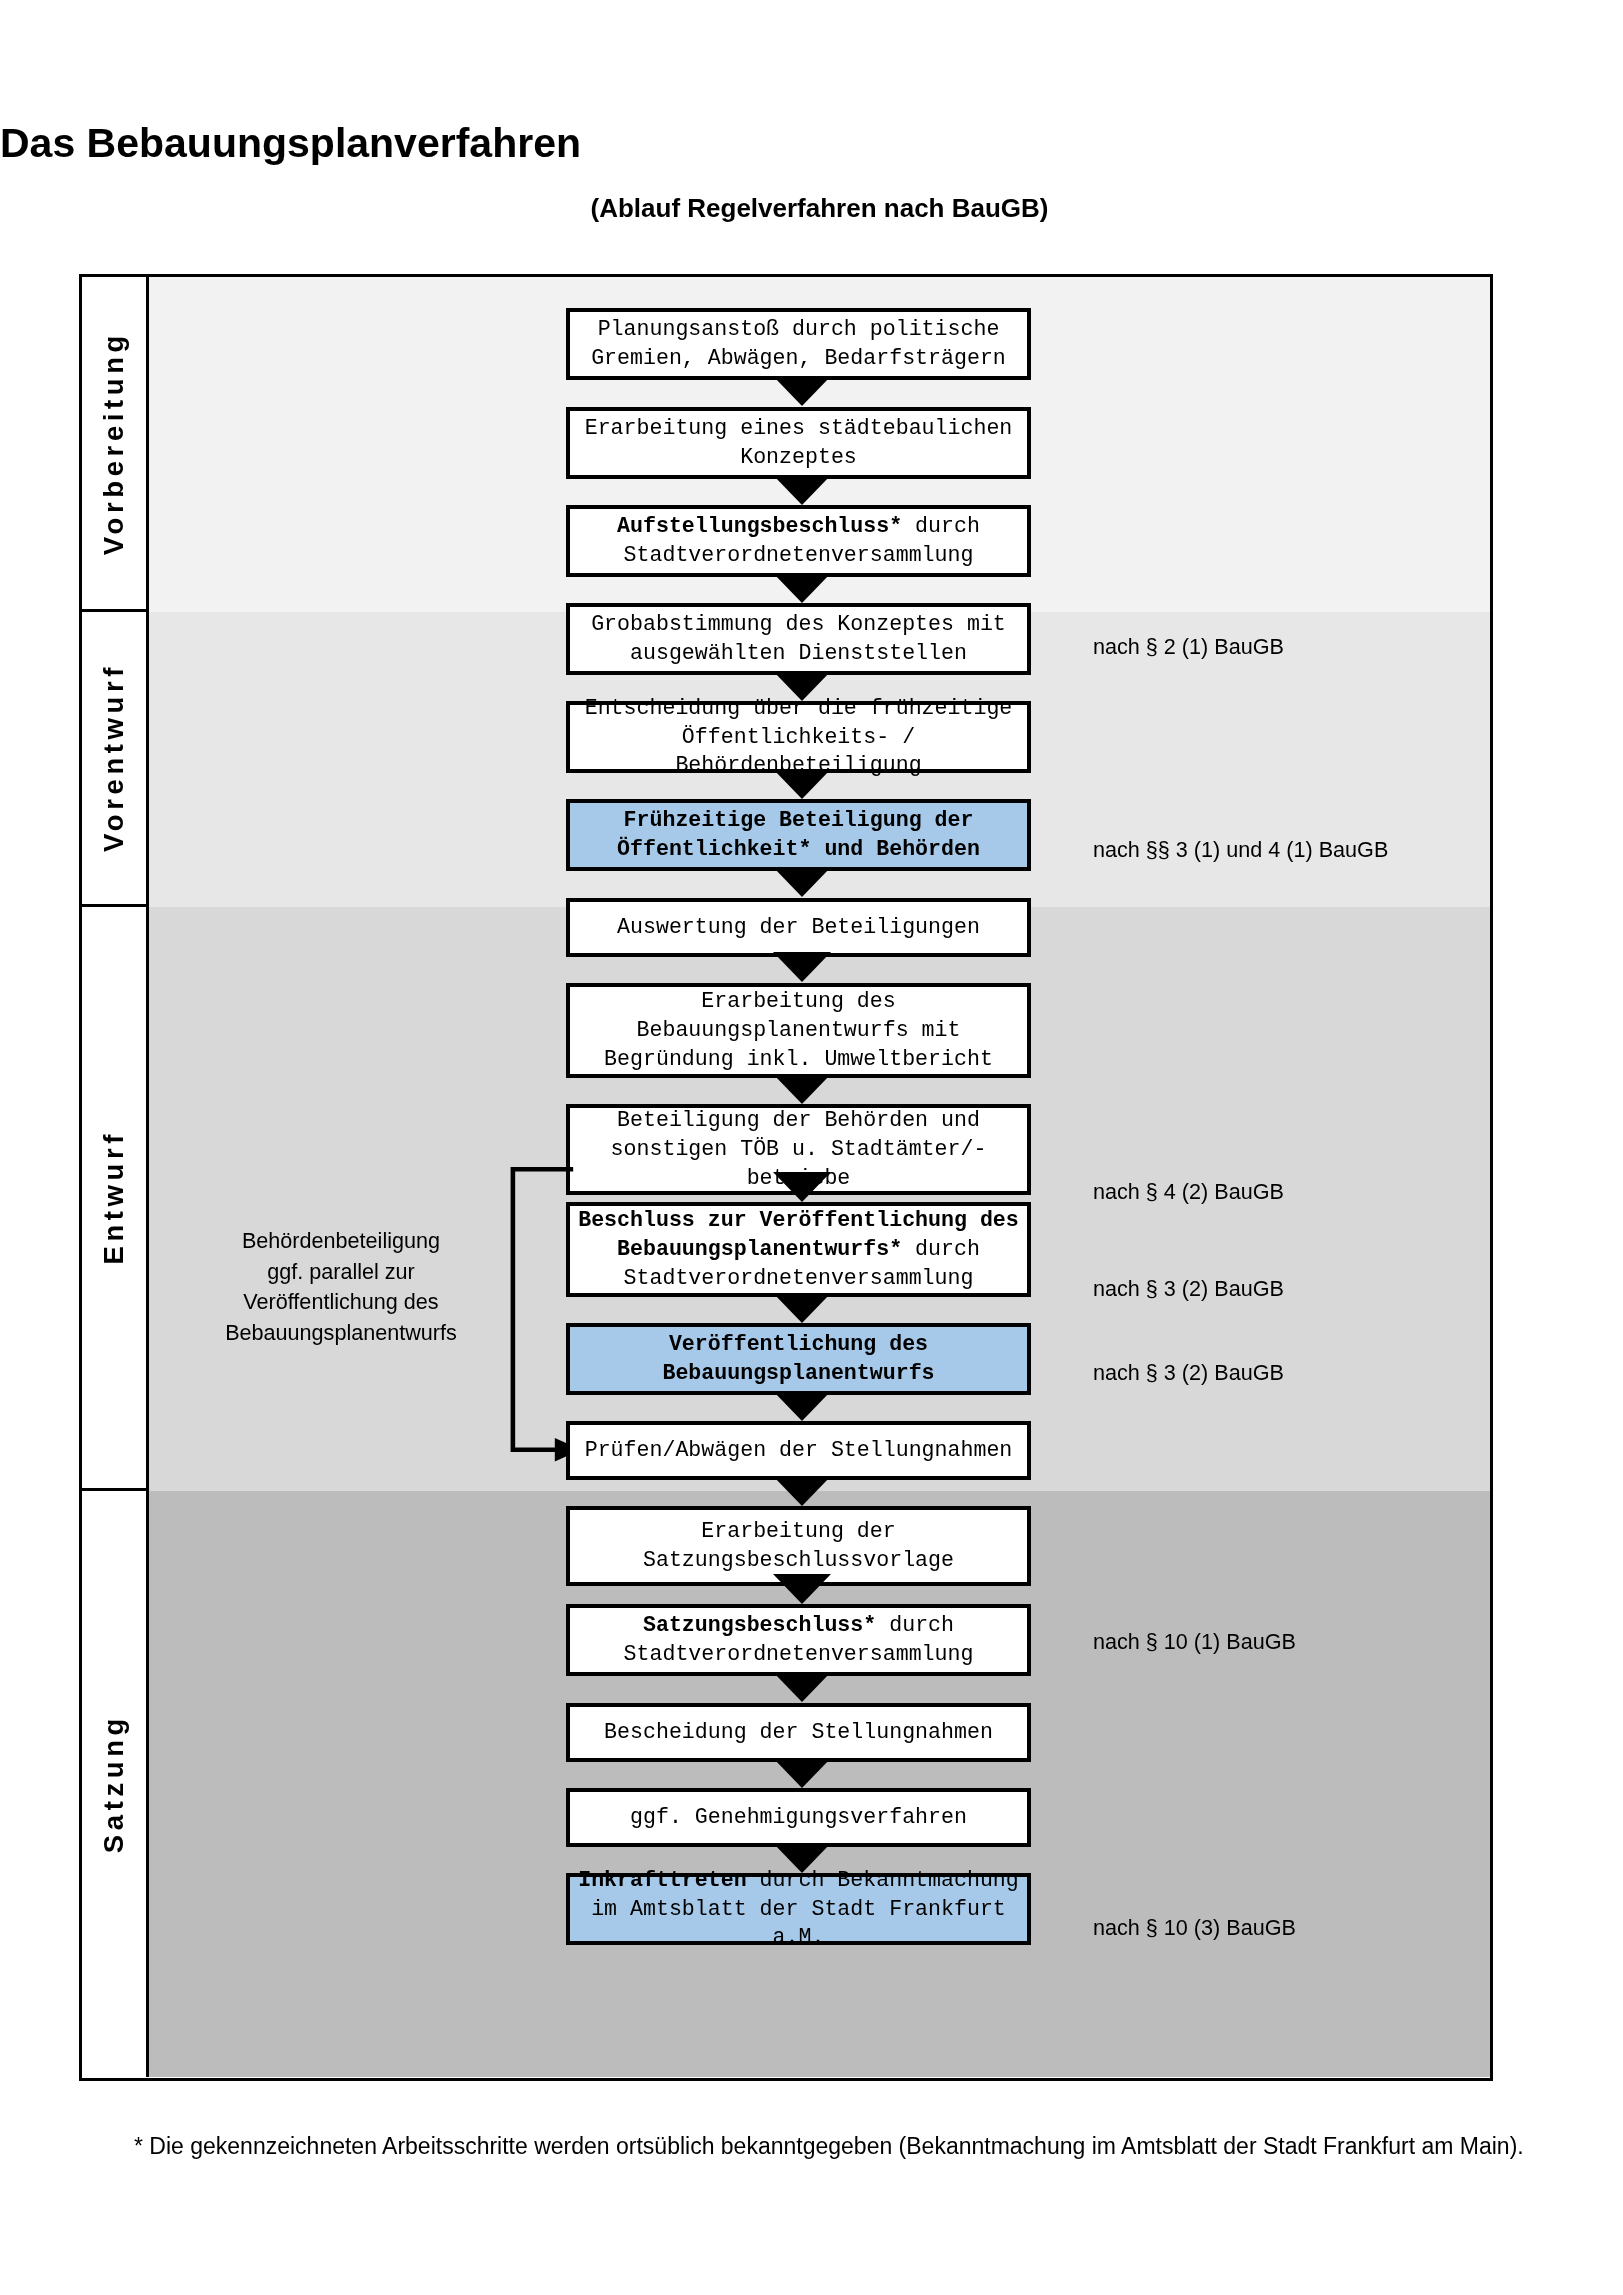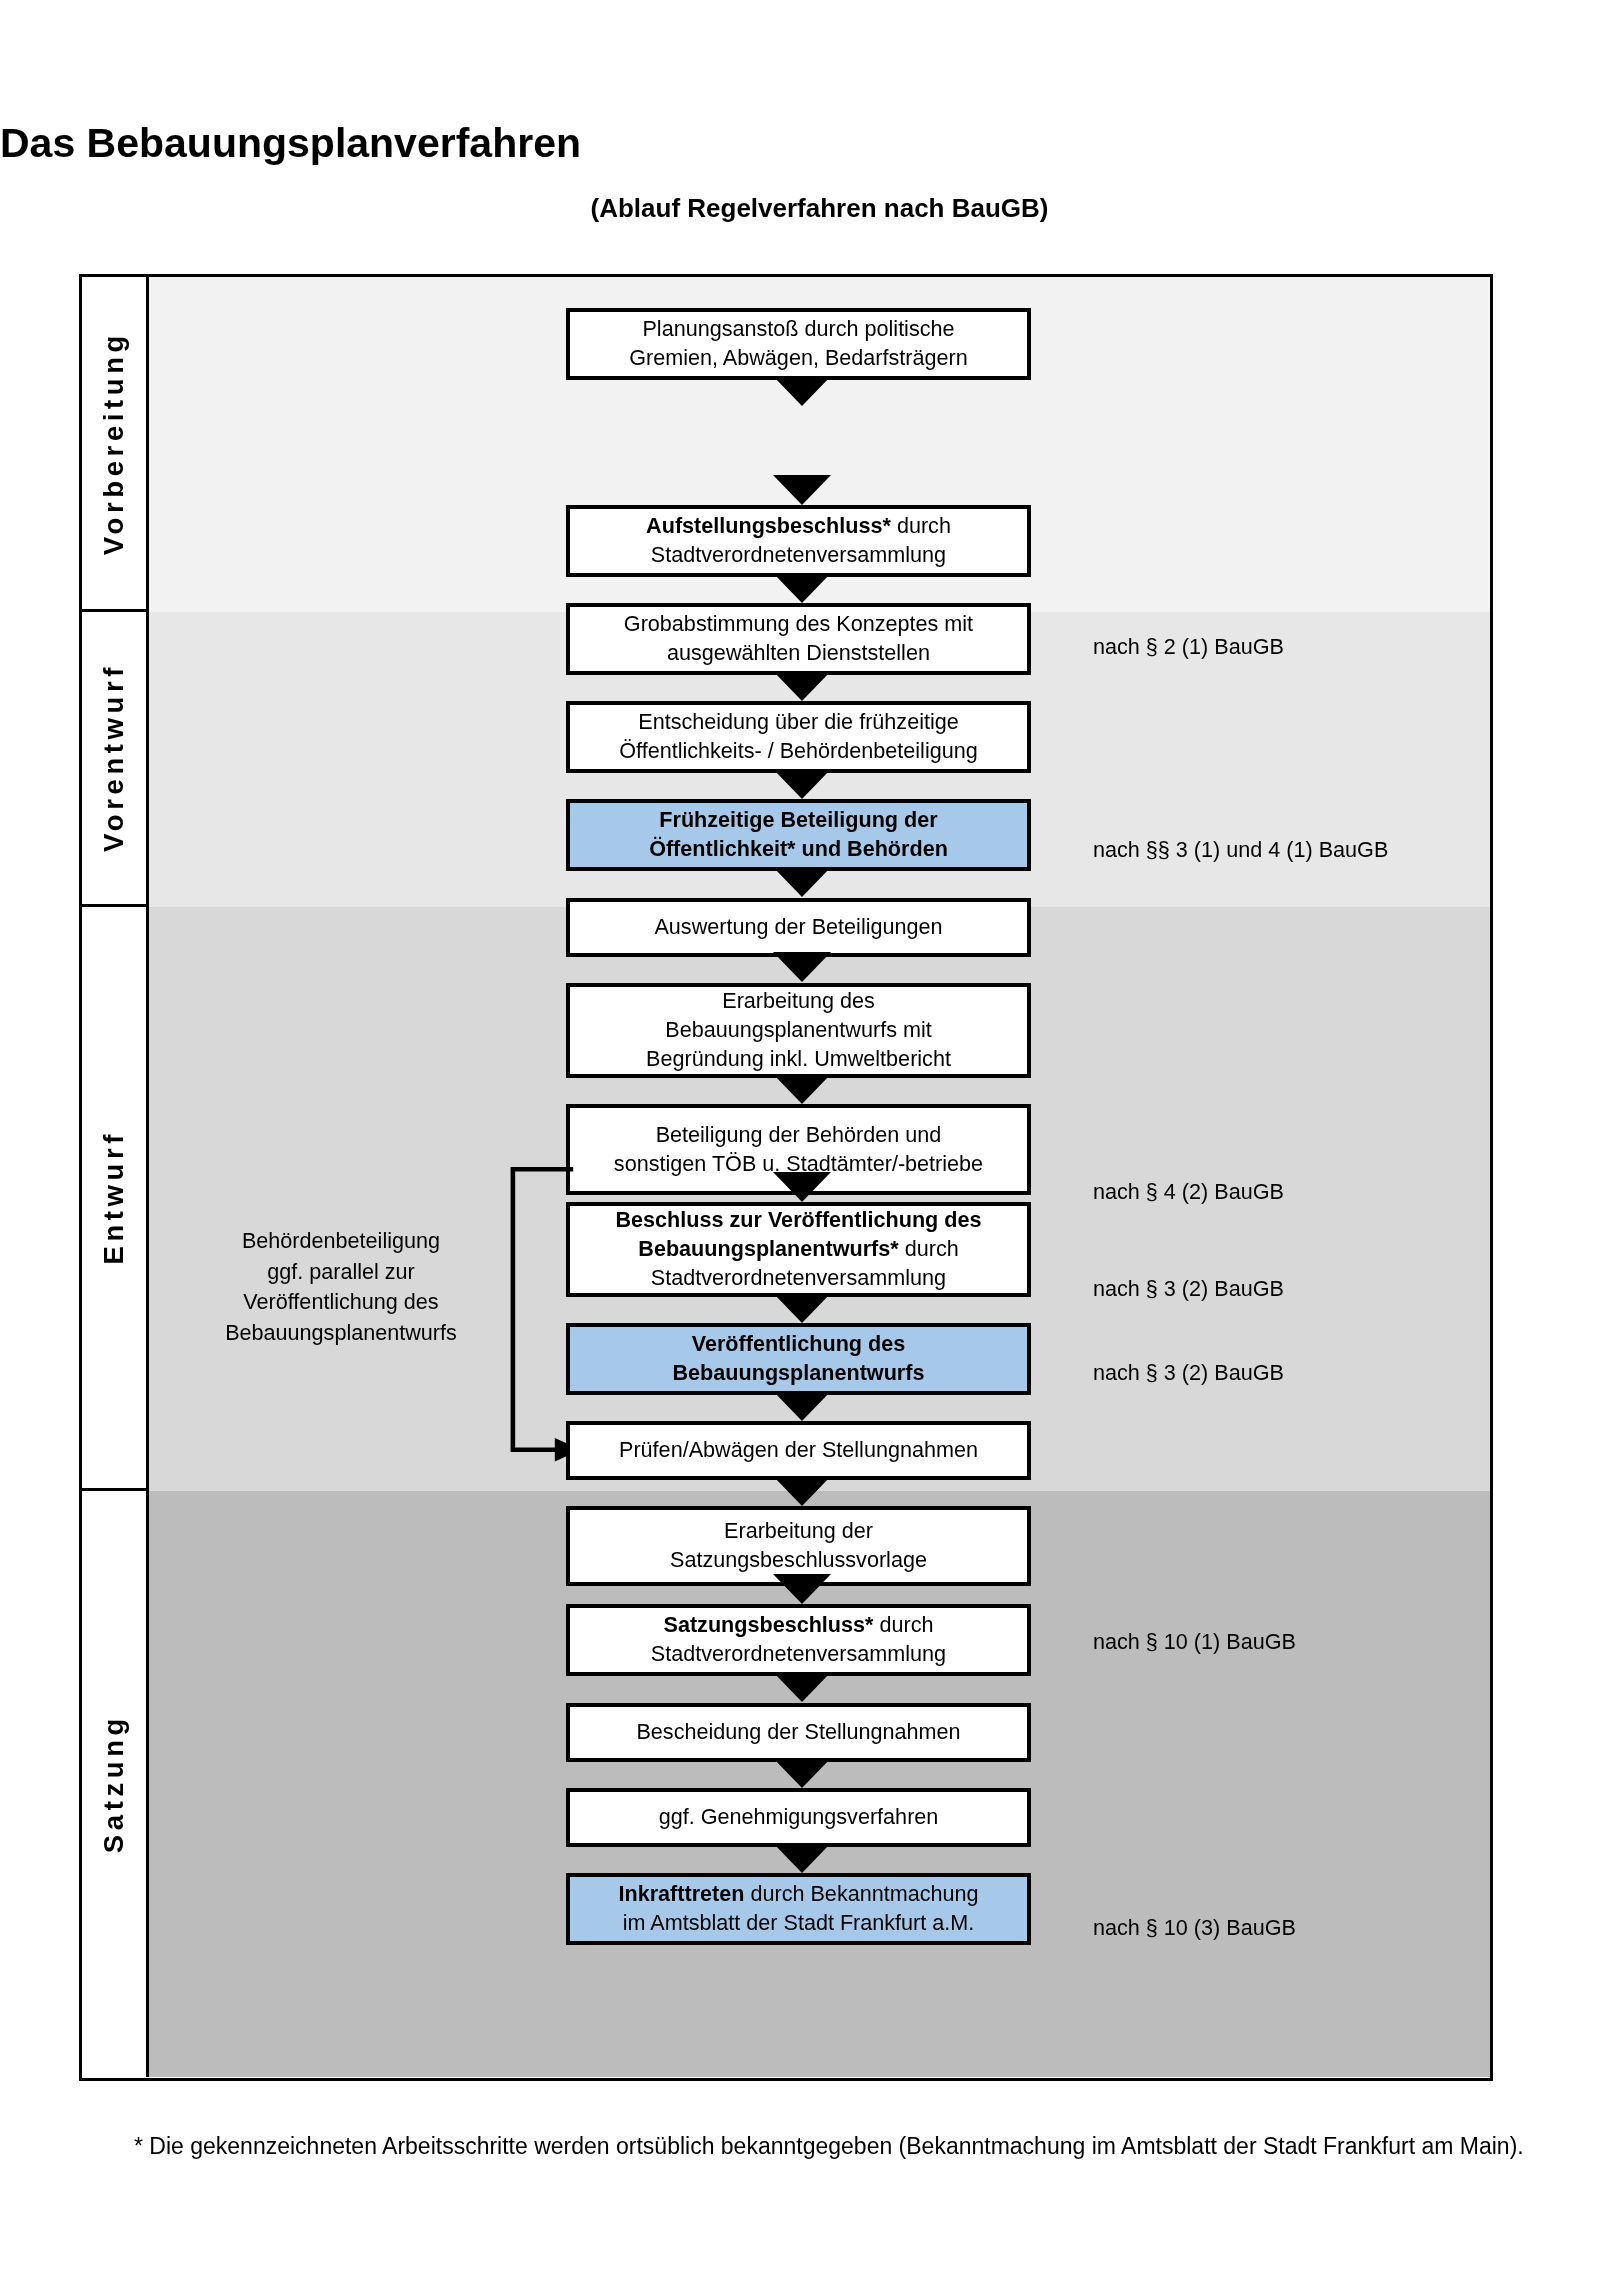--- a/index.html
+++ b/index.html
@@ -101,21 +101,21 @@
     display: flex;
     align-items: center;
     justify-content: center;
     text-align: center;
     font-size: 21.6px;
     line-height: 1.34;
     padding: 2.6px 6.5px;
   }
   .node.blue { background: #a6c9e9; }
   .node .b { font-weight: bold; }
-  .node .txt { display: block; width: 100%; }
+  .node .txt { display: block; width: 100%; font-family: Liberation Mono, monospace; }
 
   
   .arrow-down {
     position: absolute;
     left: 691px;
     width: 0;
     height: 0;
     border-left: 29px solid transparent;
     border-right: 29px solid transparent;
     border-top: 30px solid #000000;
@@ -189,20 +189,26 @@
   </div>
 
   <div class="node" style="top:31px;height:72px;">
     <span class="txt">
       <span>Planungsanstoß durch politische</span><br>
       <span>Gremien, Abwägen, Bedarfsträgern</span>
     </span>
   </div>
   <div class="arrow-down" style="top:99px;"></div>
 
+  <div class="node" style="top:130px;height:72px;">
+    <span class="txt">
+      <span>Erarbeitung eines städtebaulichen</span><br>
+      <span>Konzeptes</span>
+    </span>
+  </div>
   <div class="arrow-down" style="top:198px;"></div>
 
   <div class="node" style="top:228px;height:72px;">
     <span class="txt">
       <span class="b">Aufstellungsbeschluss*</span><span> durch</span><br>
       <span>Stadtverordnetenversammlung</span>
     </span>
   </div>
   <div class="arrow-down" style="top:296px;"></div>
 

